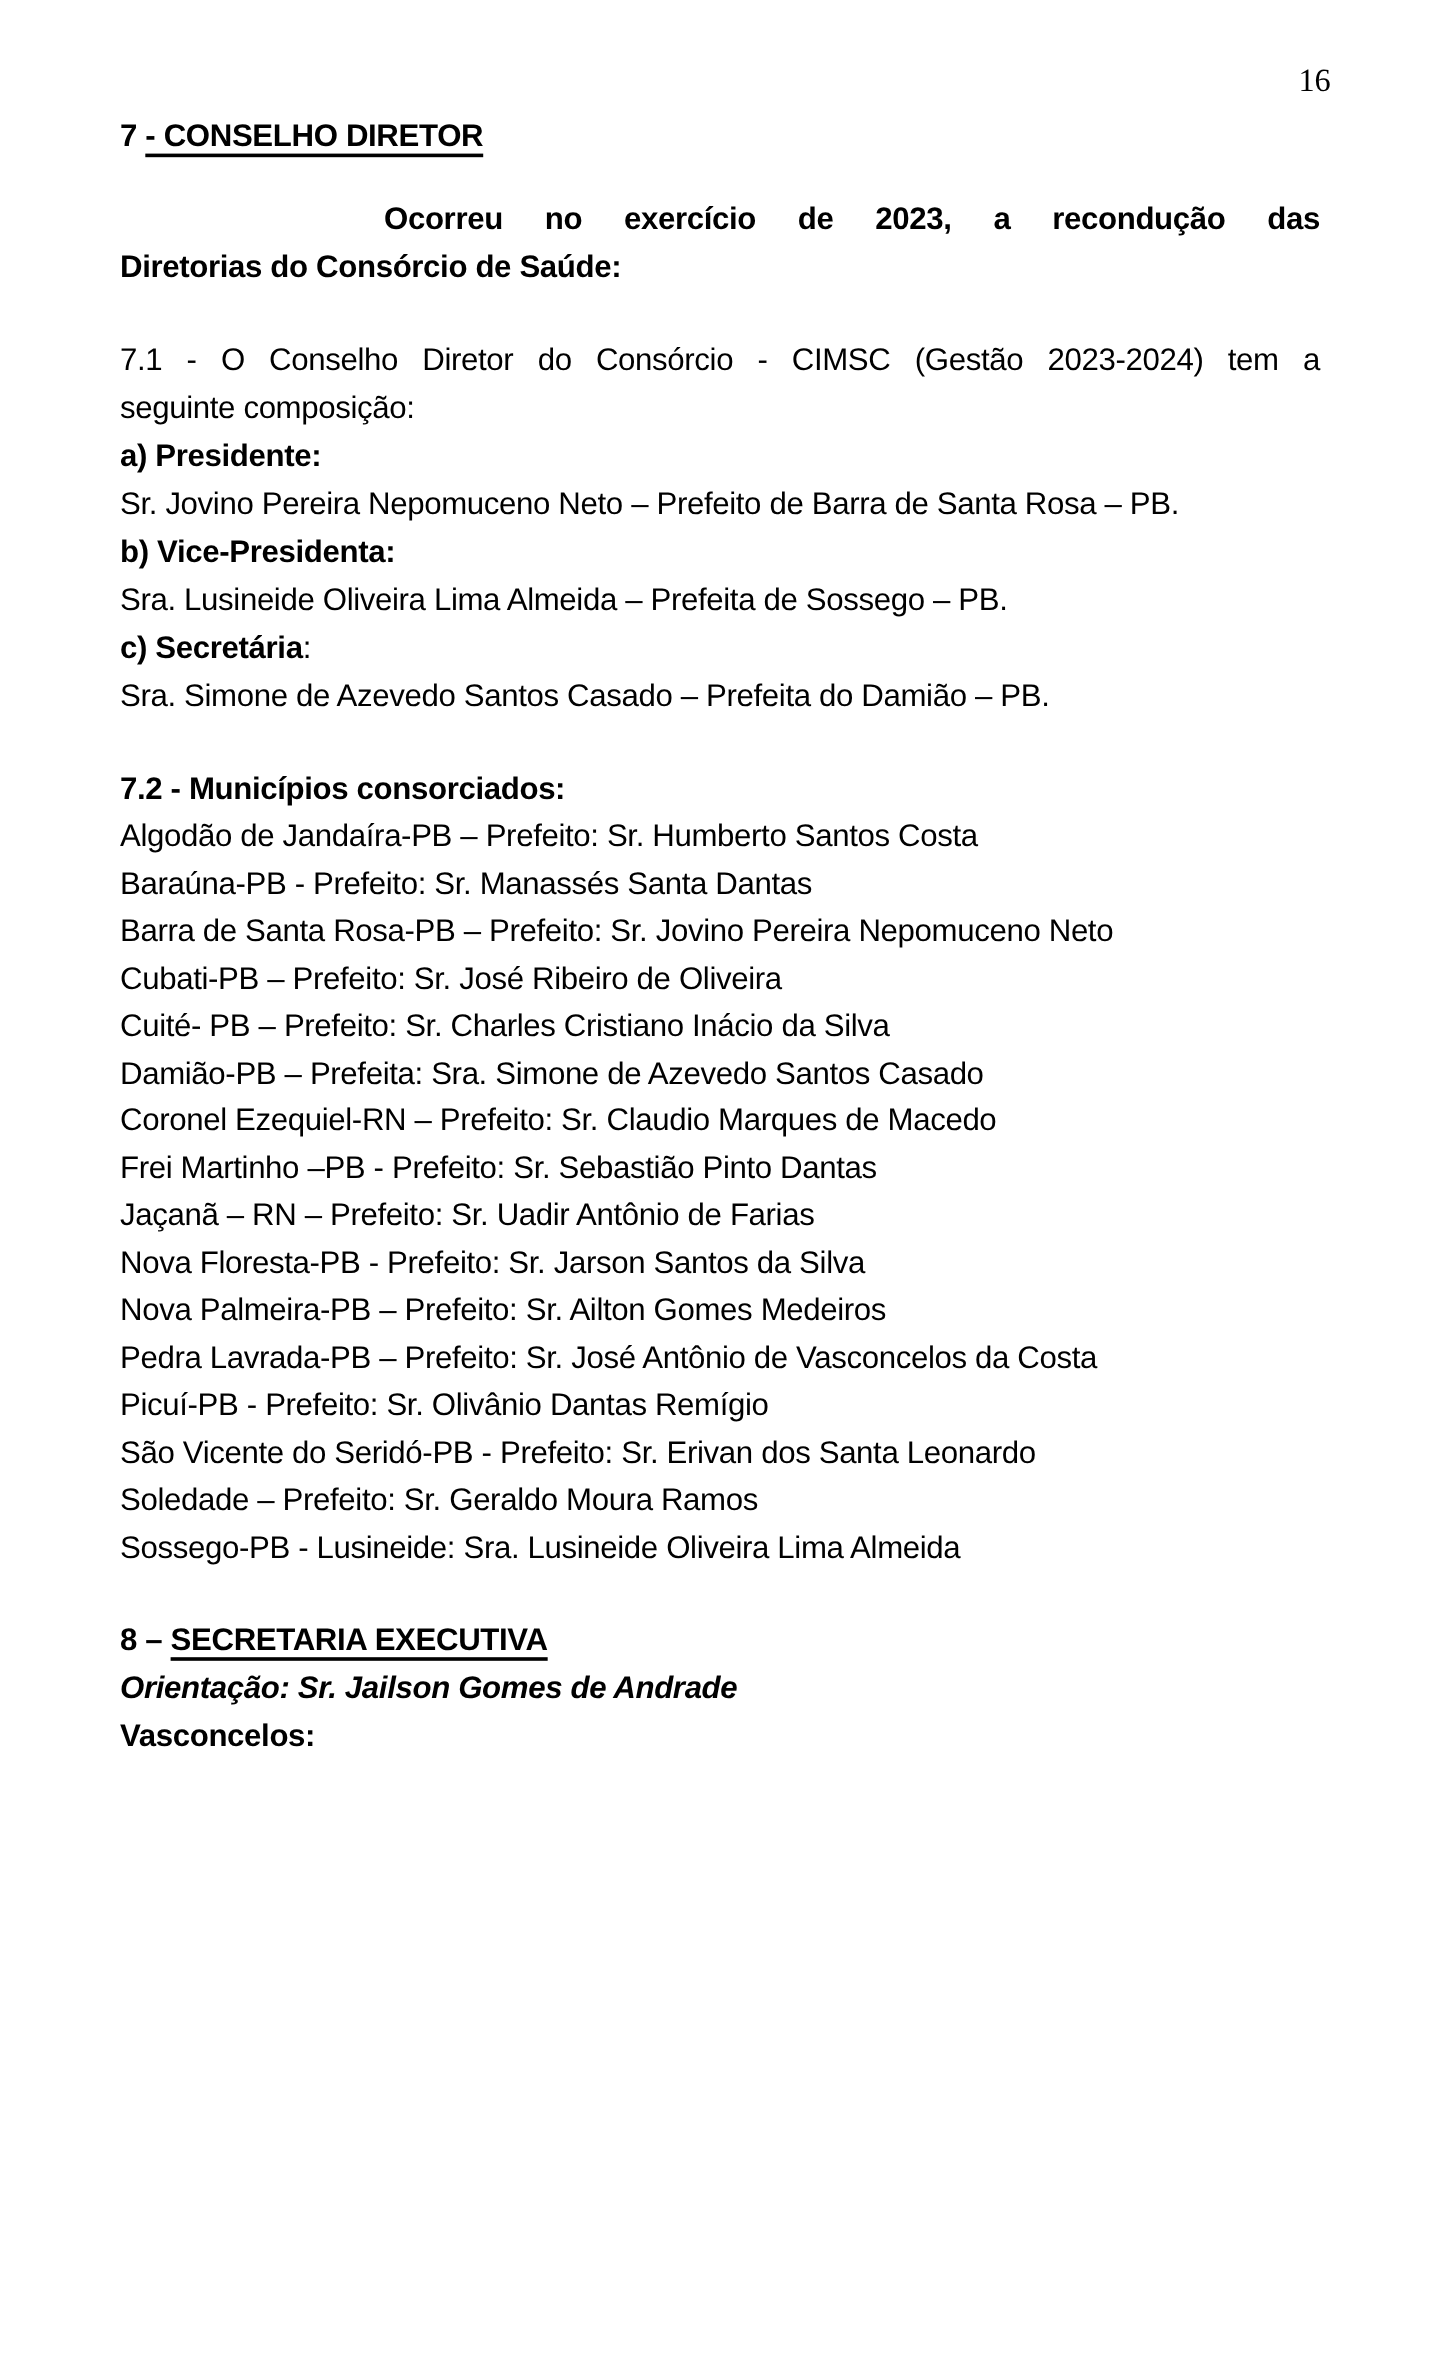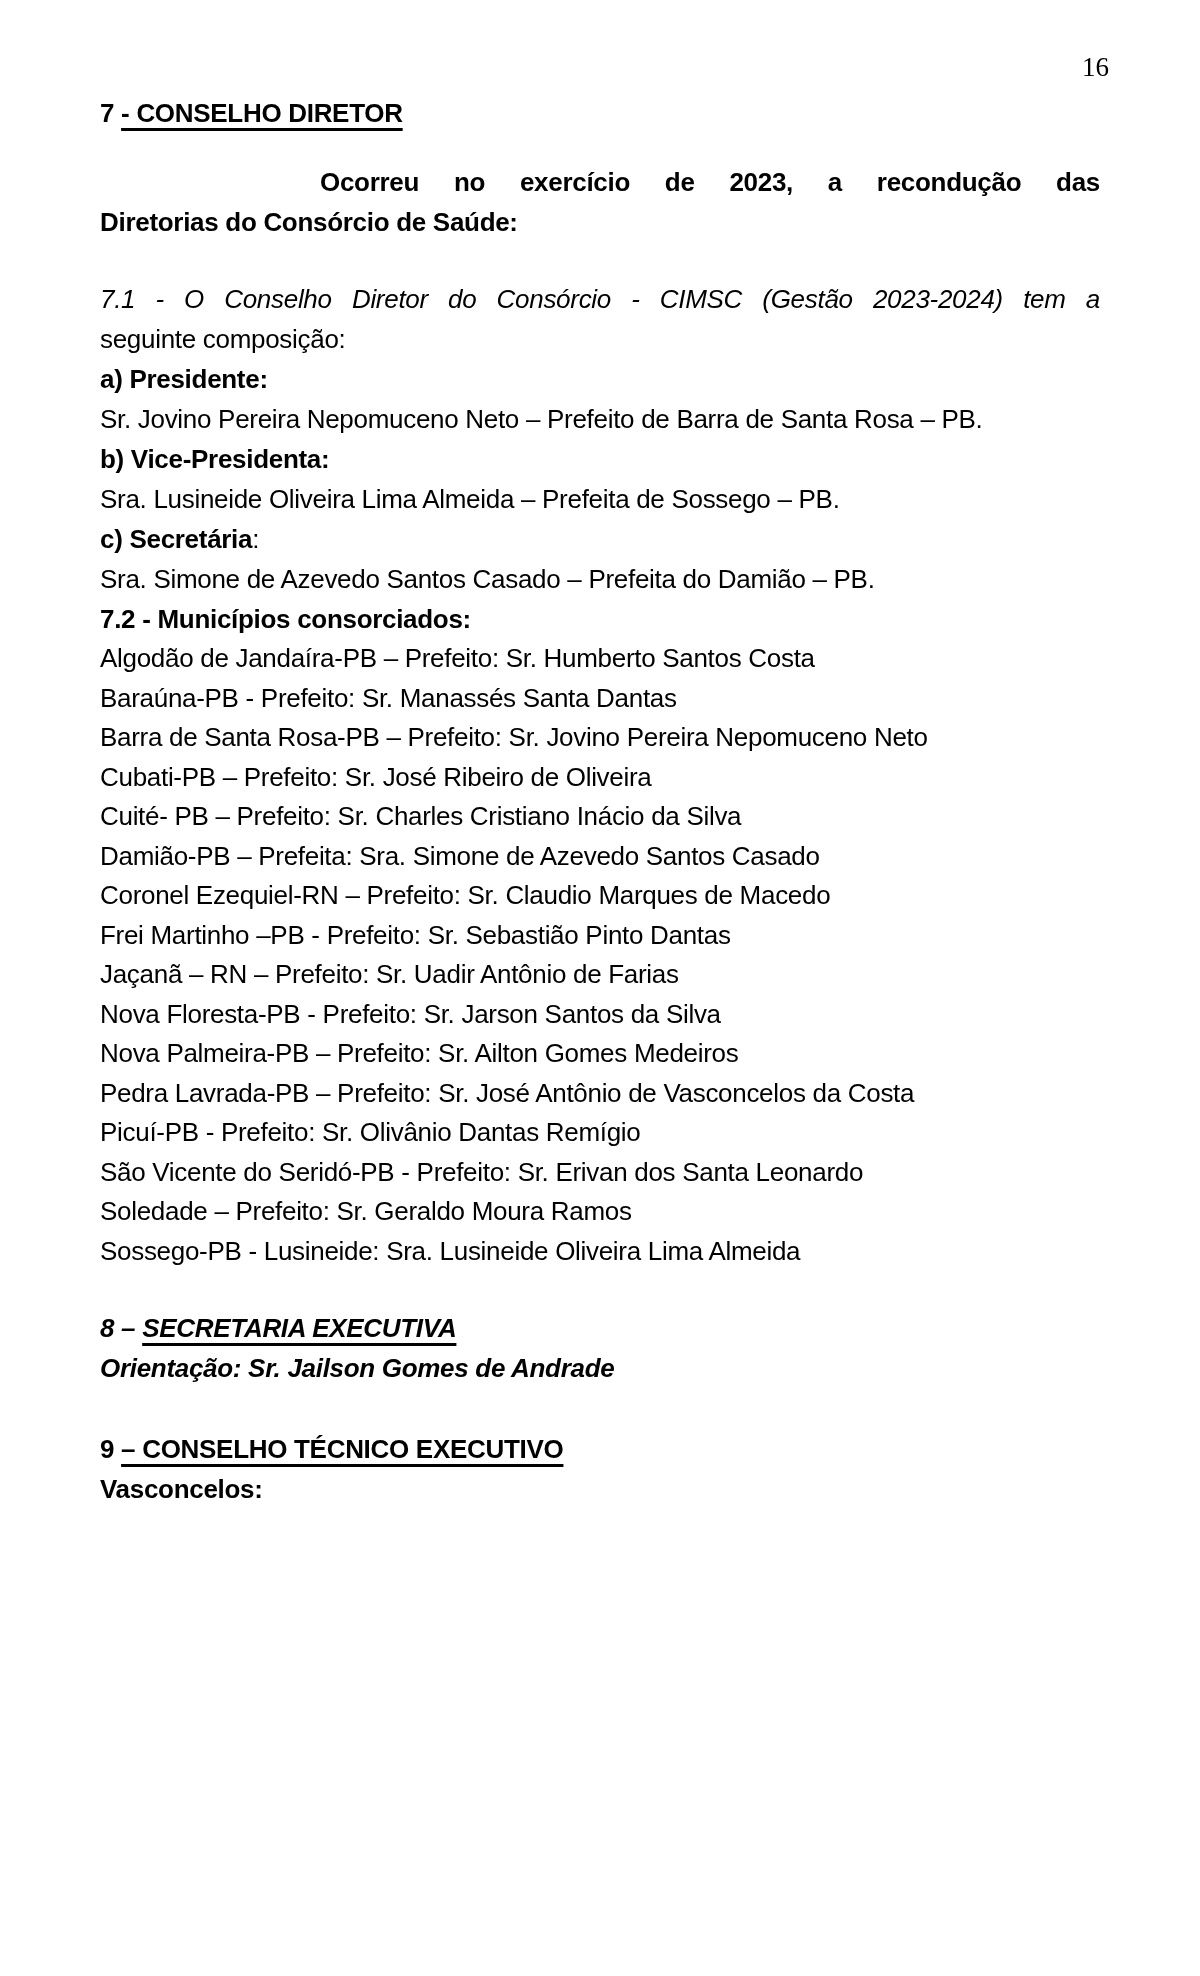--- a/index.html
+++ b/index.html
@@ -32,22 +32,22 @@
     text-align-last: justify;
     white-space: normal;
   }
   .indent { padding-left: 220px; }
   .u {
     text-decoration: underline;
     text-decoration-thickness: 3px;
     text-underline-offset: 6px;
   }
   .mt29 { margin-top: 29px; }
-  .mt37 { margin-top: 37px; font-style: italic; }
-  .mt38 { }
+  .mt37 { margin-top: 37px; }
+  .mt38 { margin-top: 38px; }
   .mt41 { margin-top: 41px; }
 </style>
 </head>
 <body>
 
 <div class="page-number">16</div>
 
 <div class="content">
 
   <div class="line b"><span>7 </span><span class="u">- CONSELHO DIRETOR</span></div>
@@ -82,16 +82,15 @@
     <div class="item">Pedra Lavrada-PB – Prefeito: Sr. José Antônio de Vasconcelos da Costa</div>
     <div class="item">Picuí-PB - Prefeito: Sr. Olivânio Dantas Remígio</div>
     <div class="item">São Vicente do Seridó-PB - Prefeito: Sr. Erivan dos Santa Leonardo</div>
     <div class="item">Soledade – Prefeito: Sr. Geraldo Moura Ramos</div>
     <div class="item">Sossego-PB - Lusineide: Sra. Lusineide Oliveira Lima Almeida</div>
   </div>
 
   <div class="line b mt37"><span>8 – </span><span class="u">SECRETARIA EXECUTIVA</span></div>
   <div class="line bi">Orientação: Sr. Jailson Gomes de Andrade</div>
 
-  <div class="line b mt41"><span>9 </span><span class="u">– CONSELHO TÉCNICO EXECUTIVO</span></div>
   <div class="line b">Vasconcelos:</div>
 
 </div>
 
 </body></html>

